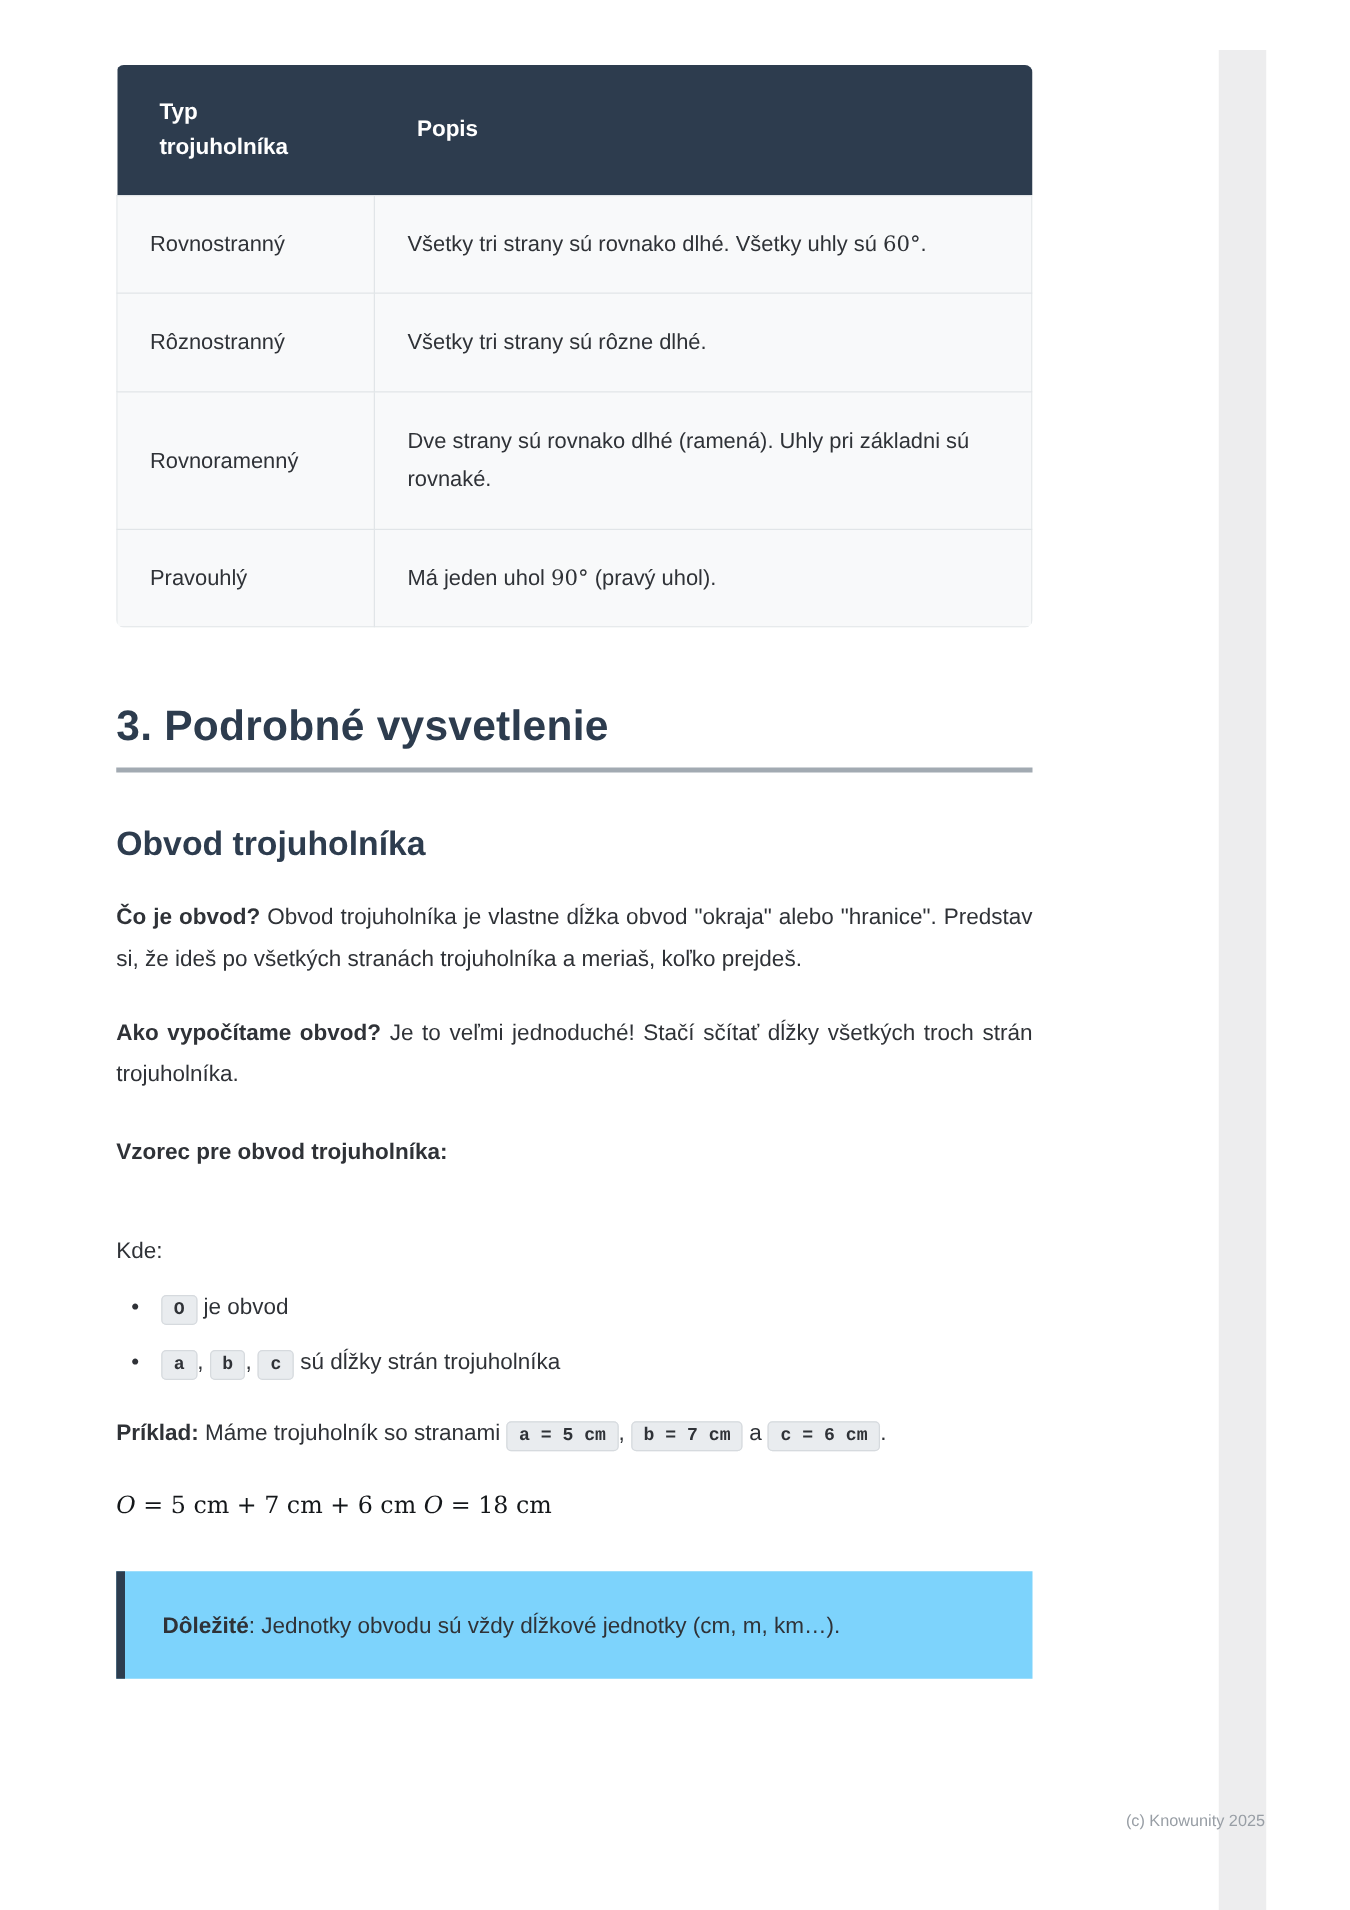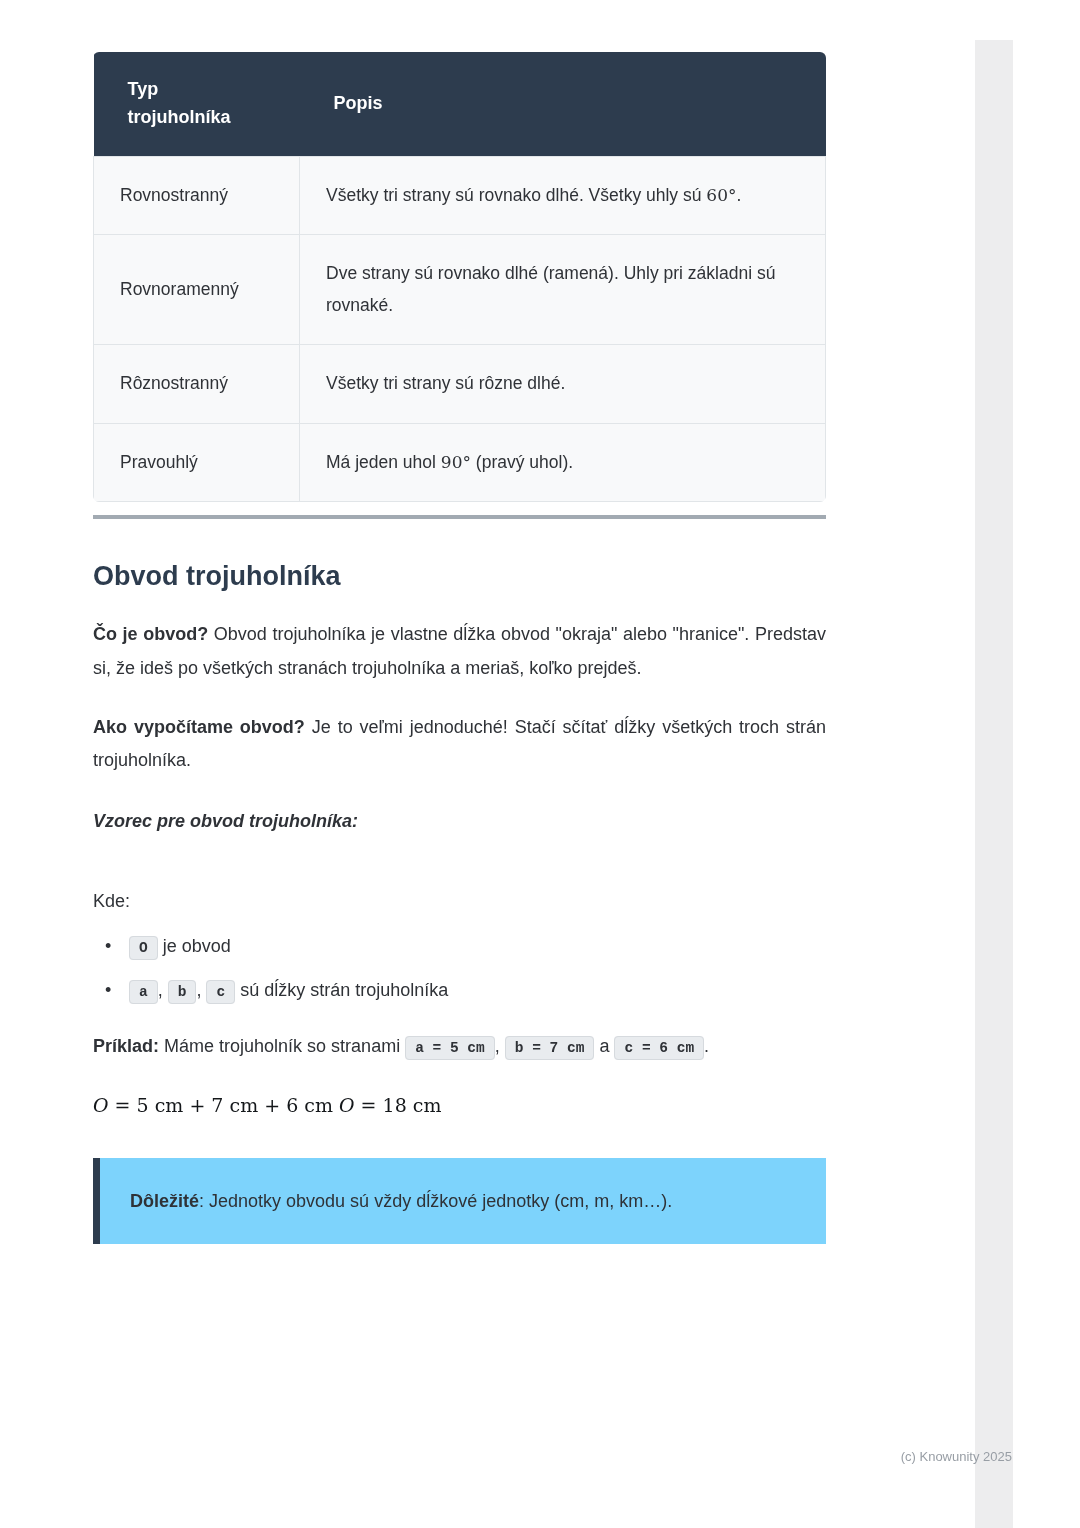--- a/index.html
+++ b/index.html
@@ -83,21 +83,21 @@
     color: #2d3c4e;
   }
   
   .body-text {
     margin: 26px 0 0 0;
     font-size: 18px;
     line-height: 1.85;
     text-align: justify;
     color: #2f3237;
   }
-  .bold-line { font-weight: 700; margin-top: 28px; font-style: italic; }
+  .bold-line { font-weight: 700; margin-top: 28px; }
   .lead { font-weight: 700; }
   
   .formula {
     margin-top: 46px;
     text-align: center;
     font-family: "DejaVu Serif", serif;
     font-style: italic;
     font-size: 20px;
     color: #14171a;
   }
@@ -174,35 +174,36 @@
           <th class="col-type">Typ trojuholníka</th>
           <th>Popis</th>
         </tr>
       </thead>
       <tbody>
         <tr>
           <td class="col-type">Rovnostranný</td>
           <td><span>Všetky tri strany sú rovnako dlhé. Všetky uhly sú </span><span class="serif-math">60°</span><span>.</span></td>
         </tr>
         <tr>
+          <td class="col-type">Rôznostranný</td>
+          <td><span>Všetky tri strany sú rôzne dlhé.</span></td>
+        </tr>
+        <tr>
           <td class="col-type">Rovnoramenný</td>
           <td><span>Dve strany sú rovnako dlhé (ramená). Uhly pri základni sú rovnaké.</span></td>
-        </tr>
-        <tr>
-          <td class="col-type">Rôznostranný</td>
-          <td><span>Všetky tri strany sú rôzne dlhé.</span></td>
         </tr>
         <tr>
           <td class="col-type">Pravouhlý</td>
           <td><span>Má jeden uhol </span><span class="serif-math">90°</span><span> (pravý uhol).</span></td>
         </tr>
       </tbody>
     </table>
   </div>
 
+  <h2>3. Podrobné vysvetlenie</h2>
   <div class="divider"></div>
 
   <h3>Obvod trojuholníka</h3>
 
   <p class="body-text"><b class="lead">Čo je obvod?</b> <span>Obvod trojuholníka je vlastne dĺžka obvod "okraja" alebo "hranice". Predstav si, že ideš po všetkých stranách trojuholníka a meriaš, koľko prejdeš.</span></p>
 
   <p class="body-text"><b class="lead">Ako vypočítame obvod?</b> <span>Je to veľmi jednoduché! Stačí sčítať dĺžky všetkých troch strán trojuholníka.</span></p>
 
   <p class="body-text bold-line">Vzorec pre obvod trojuholníka:</p>
 

